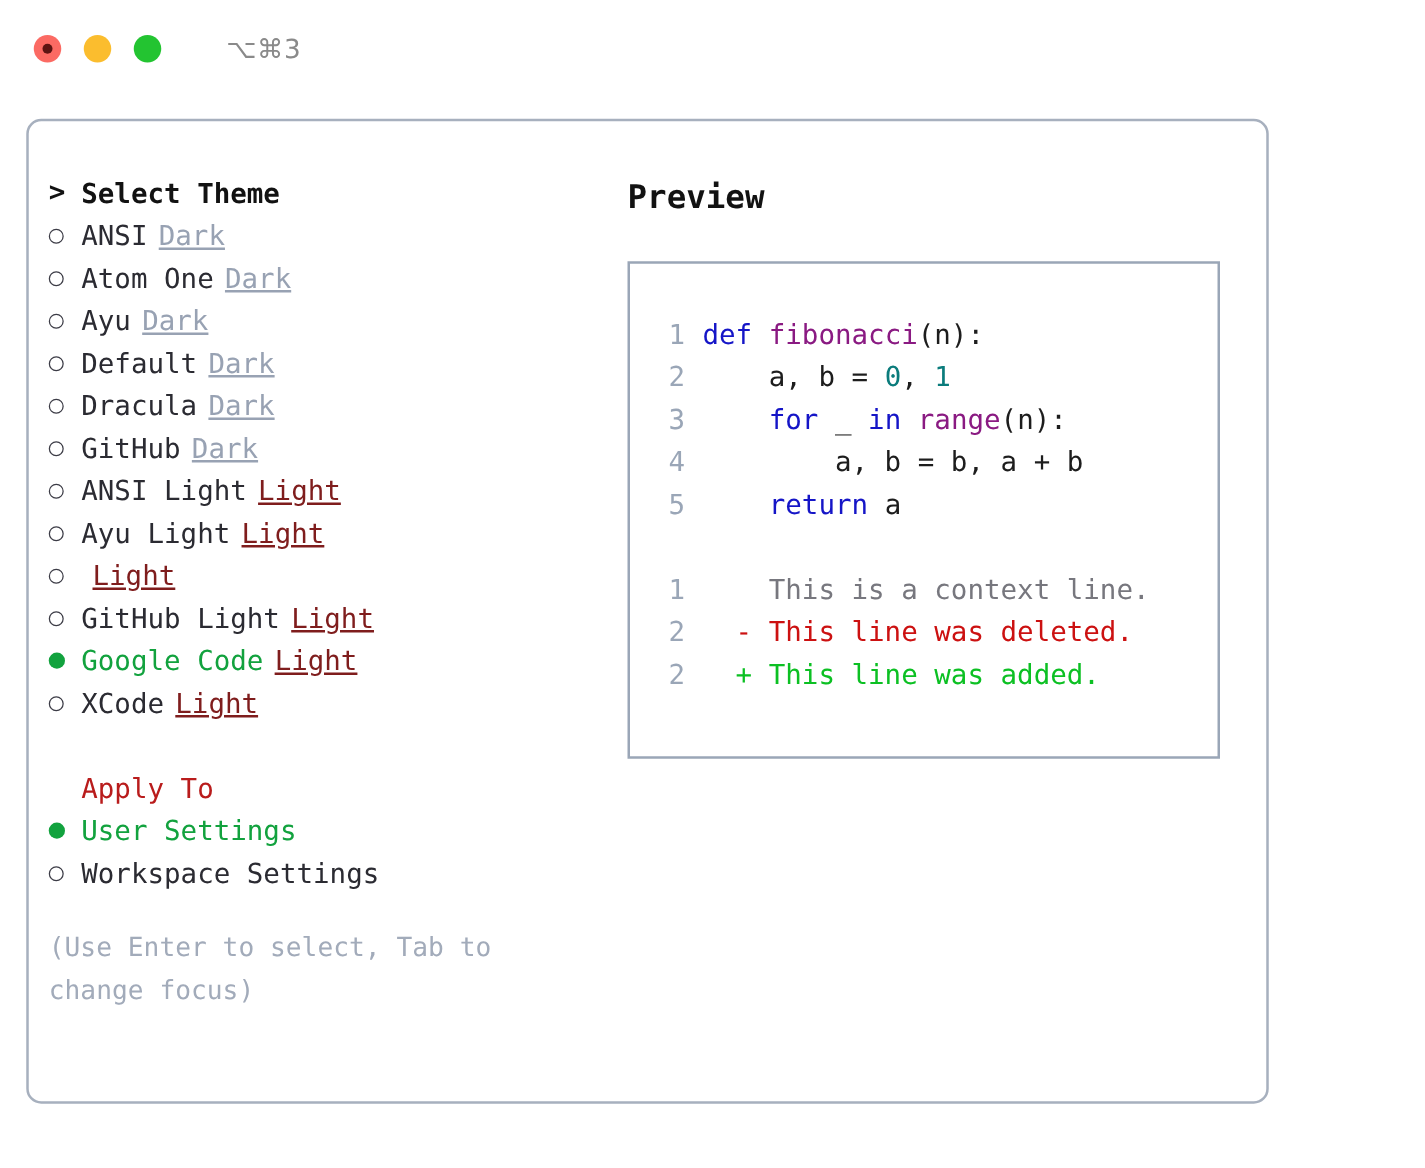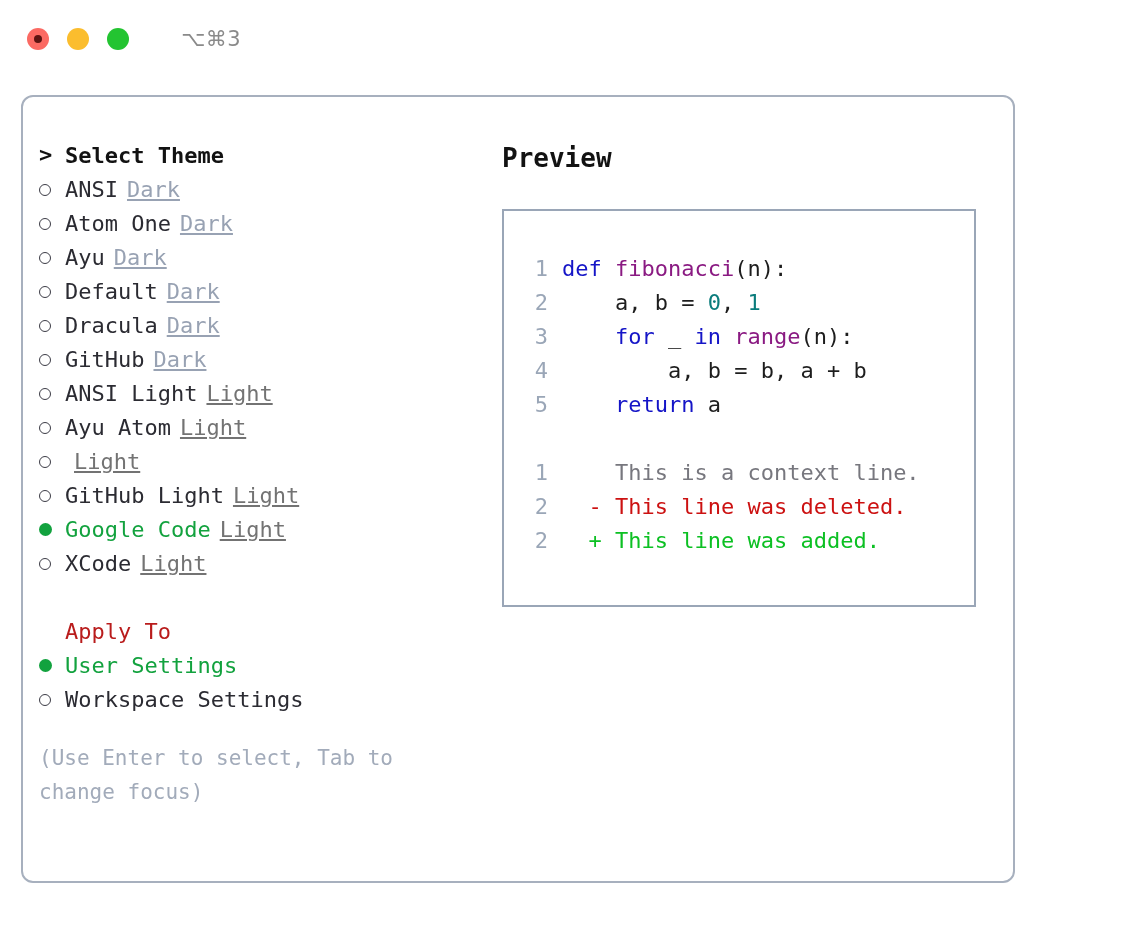--- a/index.html
+++ b/index.html
@@ -105,21 +105,21 @@
   .marker .caret {
     font-size: 22px;
     font-weight: bold;
     color: #121212;
     line-height: 1;
   }
   .header-row { font-weight: bold; color: #121212; }
   .label      { color: #2b2b32; }
   .label.sel  { color: #12a23e; }
   .variant    { color: #98a2b3; margin-left: 9px; text-decoration: underline; }
-  .variant.light-v { color: #737373; }
+  .variant.light-v { color: #7f1d1d; }
 
   .section-title {
     color: #b91c1c;
     font-size: 22px;
   }
   .spacer-row { height: 34px; }
 
   .hint {
     margin-top: 20px;
     color: #a2abba;
@@ -206,21 +206,21 @@
     </div>
 
     <div id="theme-list">
         <div class="row"><span class="marker"><span class="circle-hollow"></span></span><span class="label">ANSI</span><span class="variant">Dark</span></div>
         <div class="row"><span class="marker"><span class="circle-hollow"></span></span><span class="label">Atom One</span><span class="variant">Dark</span></div>
         <div class="row"><span class="marker"><span class="circle-hollow"></span></span><span class="label">Ayu</span><span class="variant">Dark</span></div>
         <div class="row"><span class="marker"><span class="circle-hollow"></span></span><span class="label">Default</span><span class="variant">Dark</span></div>
         <div class="row"><span class="marker"><span class="circle-hollow"></span></span><span class="label">Dracula</span><span class="variant">Dark</span></div>
         <div class="row"><span class="marker"><span class="circle-hollow"></span></span><span class="label">GitHub</span><span class="variant">Dark</span></div>
         <div class="row"><span class="marker"><span class="circle-hollow"></span></span><span class="label">ANSI Light</span><span class="variant light-v">Light</span></div>
-        <div class="row"><span class="marker"><span class="circle-hollow"></span></span><span class="label">Ayu Atom</span><span class="variant light-v">Light</span></div>
+        <div class="row"><span class="marker"><span class="circle-hollow"></span></span><span class="label">Ayu Light</span><span class="variant light-v">Light</span></div>
         <div class="row"><span class="marker"><span class="circle-hollow"></span></span><span class="variant light-v">Light</span></div>
         <div class="row"><span class="marker"><span class="circle-hollow"></span></span><span class="label">GitHub Light</span><span class="variant light-v">Light</span></div>
         <div class="row"><span class="marker"><span class="circle-filled"></span></span><span class="label sel">Google Code</span><span class="variant light-v">Light</span></div>
         <div class="row"><span class="marker"><span class="circle-hollow"></span></span><span class="label">XCode</span><span class="variant light-v">Light</span></div>
       </div>
 
     <div class="spacer-row"></div>
 
     <div class="row">
       <span class="marker"></span>

